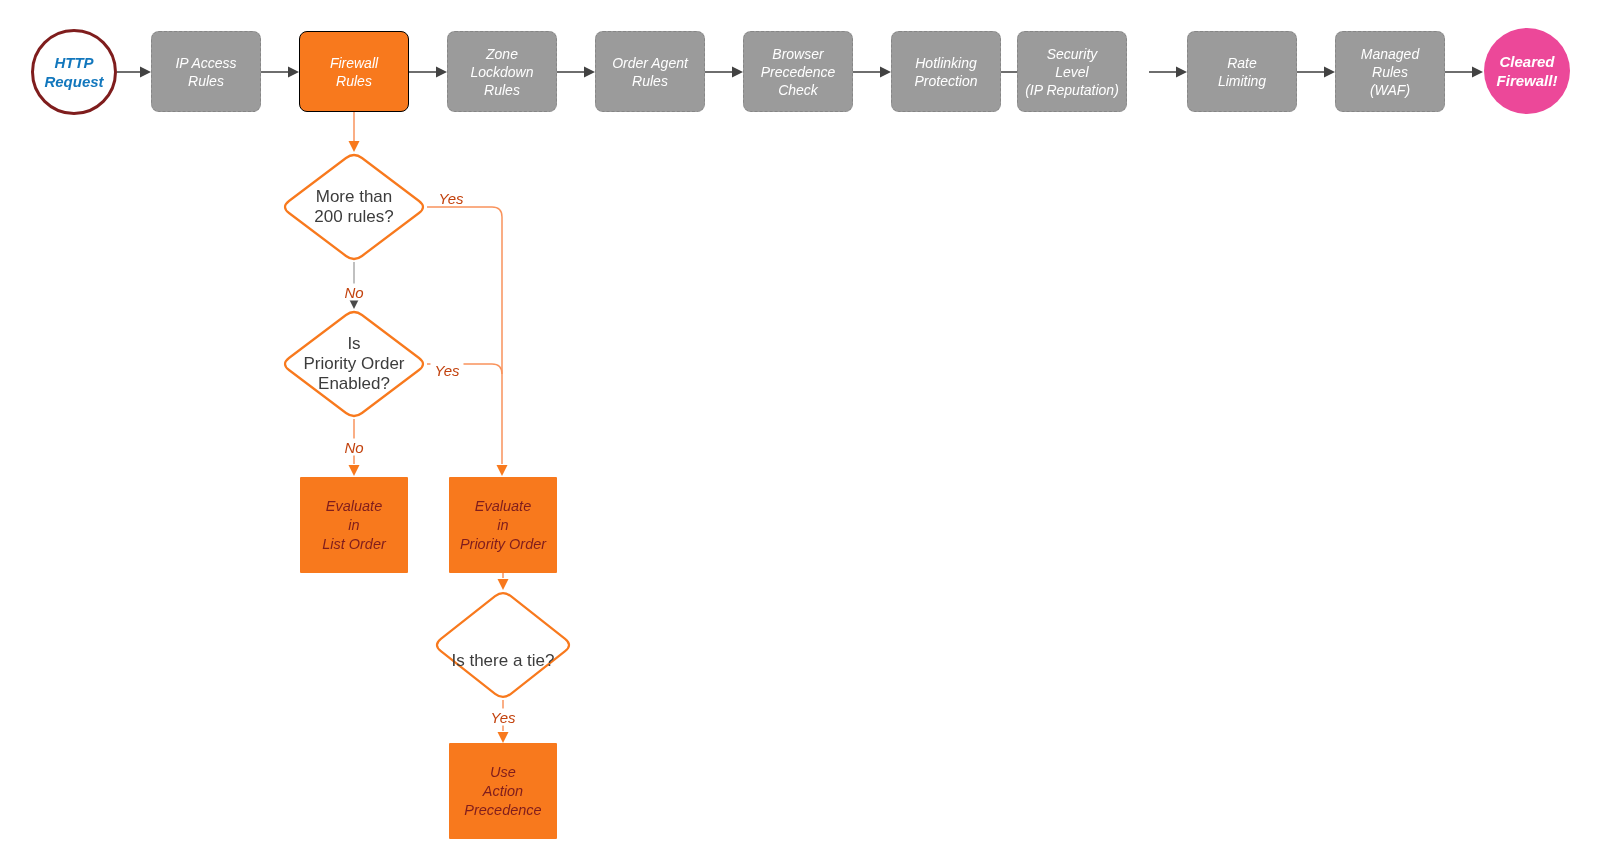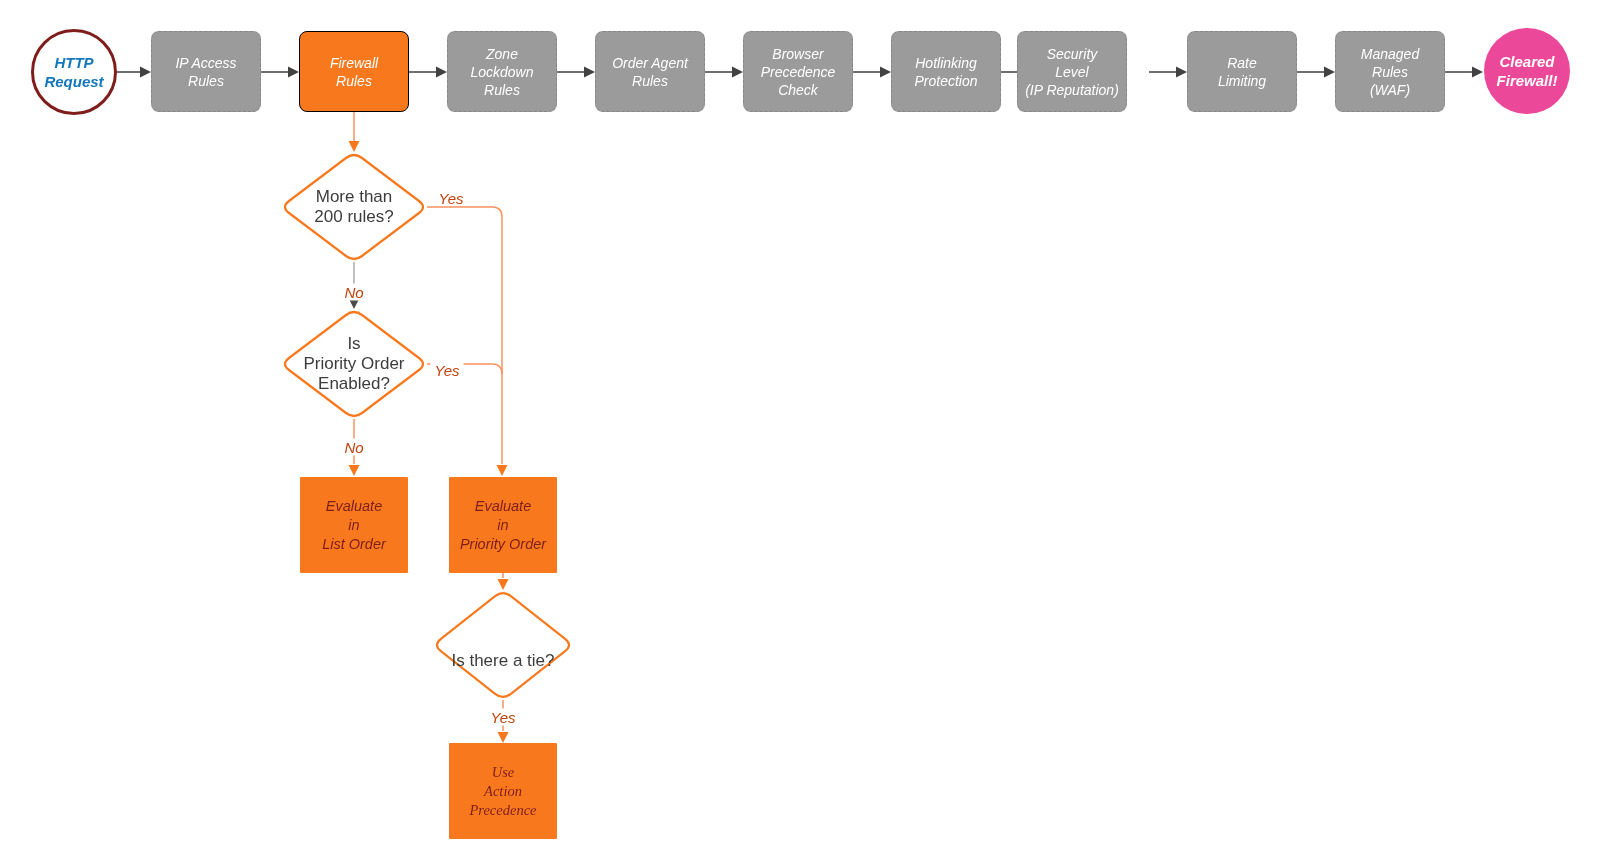--- a/index.html
+++ b/index.html
@@ -27,21 +27,21 @@
     font-weight:bold; font-style:italic; font-size:15px; line-height:19px;
   }
   .circle.start { left:31px; top:29px; background:#ffffff; border:3px solid #7f1d1d; color:#1277BD; }
   .circle.end   { left:1484px; top:28px; background:#ec4899; color:#ffffff; }
   .action {
     width:108px; height:96px; background:#F8791D; border-radius:1px;
     color:#7f1d1d; font-style:italic; font-size:14.5px; line-height:19px;
   }
   .action.list       { left:300px; top:477px; }
   .action.priority   { left:449px; top:477px; }
-  .action.precedence { left:449px; top:743px;font-family:Liberation Serif, serif; }
+  .action.precedence { left:449px; top:743px; }
   .decision-label {
     position:absolute; z-index:3;
     color:#3C3C3C; font-size:17px; line-height:20px; text-align:center;
     display:flex; align-items:center; justify-content:center; white-space:pre-line;
   }
   .d1 { left:284px; top:178px; width:140px; height:58px; }
   .d2 { left:284px; top:332px; width:140px; height:64px; }
   .d3 { left:433px; top:630px; width:140px; height:30px;margin-top:16px; }
   .edge-label {
     position:absolute; z-index:3; transform:translate(-50%,-50%);

